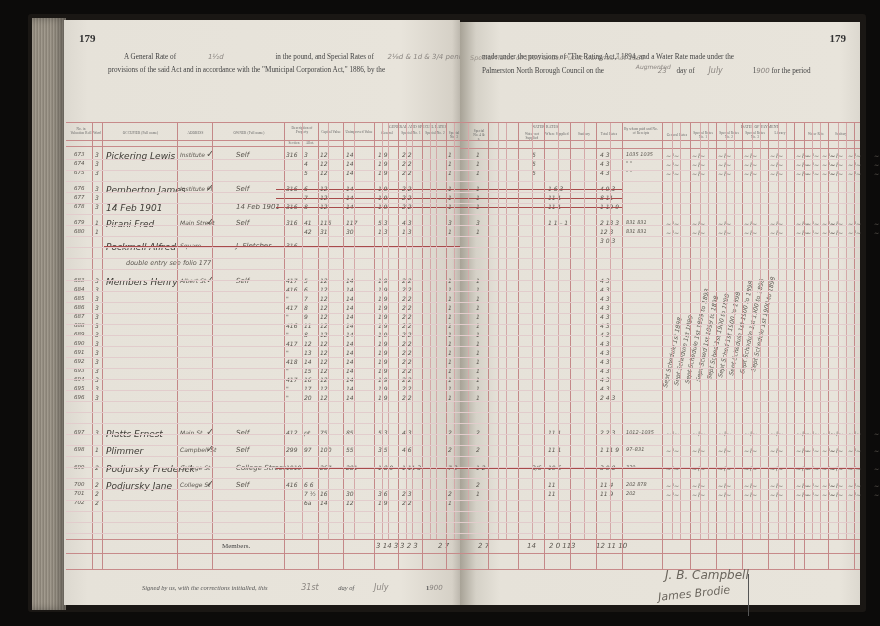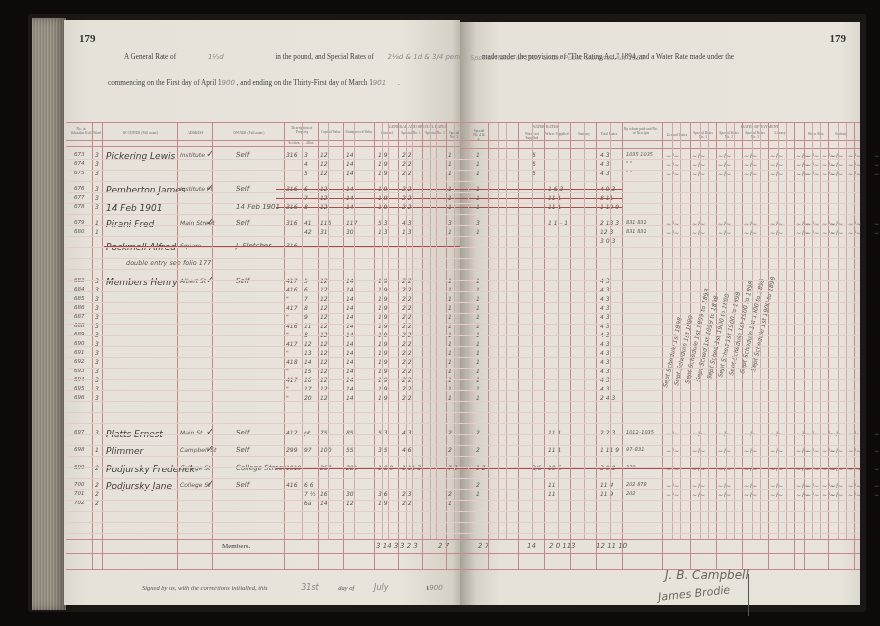--- a/index.html
+++ b/index.html
@@ -38,25 +38,21 @@
 <div class="page left">
   <div class="pnum" style="left:15px;top:12px;">179</div>
 
   <div class="preamble" style="left:60px;top:31px;">
     <span>A General Rate of</span>
     <span class="hw" style="margin:0 50px 0 30px;">1½d</span>
     <span>in the pound, and Special Rates of</span>
     <span class="hw" style="margin:0 2px 0 12px;">2⅛d &amp; 1d &amp; 3/4 penny</span>
     <span>in the pound,</span>
   </div>
-  <div class="preamble" style="left:44px;top:57px;">
-    <span>commencing on the First day of April 1</span><span class="hw">900</span>
-    <span>, and ending on the Thirty-First day of March 1</span><span class="hw">901</span>
-    <span style="margin-left:10px">.</span>
-  </div>
+  <div class="preamble" style="left:44px;top:44px;">provisions of the said  Act and  in  accordance  with  the  "Municipal  Corporation  Act,"  1886,  by  the</div>
 
   <div class="ledger" id="ledgerL" style="left:2px;top:102px;width:394px;height:446px;">
     <div class="hline" style="top:17px;background:#c78a8a;"></div>
     <div class="hline" style="top:23px;background:#c78a8a;"></div>
     <div class="hline" style="top:416px;background:#c78a8a;"></div>
     <div class="hline" style="top:430px;background:#c78a8a;"></div>
 
     <div class="hdr" style="left:4px;top:4px;width:22px;">No. in Valuation Roll</div>
     <div class="hdr" style="left:27px;top:8px;width:8px;">Ward</div>
     <div class="hdr" style="left:38px;top:8px;width:73px;">OCCUPIER (Full name)</div>
@@ -540,20 +536,28 @@
     <span class="hw" style="margin:0 36px 0 18px;font-size:8px;">July</span>
     <span style="font-style:normal;font-weight:bold;">1</span><span class="hw">900</span>
   </div>
 </div>
 
 <div class="page right">
   <div class="pnum" style="right:14px;top:10px;">179</div>
 
   <div class="hw" style="position:absolute;left:10px;top:32px;font-size:6.5px;color:#9a948c;">Special Rates of 1900 under Public Libraries Act 1869</div>
   <div class="preamble" style="left:22px;top:29px;">made  under  the  provisions  of  "The  Rating  Act,"  1894,  and  a  Water  Rate  made  under  the</div>
+  <div class="preamble" style="left:22px;top:42px;">
+    <span>Palmerston North  Borough Council on the</span>
+    <span class="hw" style="position:relative;margin:0 8px 0 52px;"><span style="position:absolute;top:-7px;left:-22px;font-size:6px;">Augmented</span><span>23</span></span>
+    <span>day of</span>
+    <span class="hw" style="margin:0 28px 0 12px;font-size:8px;">July</span>
+    <span>1</span><span class="hw">900</span>
+    <span>for the period</span>
+  </div>
 
   <div class="ledger" id="ledgerR" style="left:0px;top:100px;width:400px;height:446px;">
     <div class="hline" style="top:17px;background:#c78a8a;left:0;right:0;"></div>
     <div class="hline" style="top:25px;background:#c78a8a;"></div>
     <div class="hline" style="top:416px;background:#c78a8a;"></div>
     <div class="hline" style="top:430px;background:#c78a8a;"></div>
 
     <div class="hdr" style="left:12px;top:6px;width:14px;">Special No. 4 &amp; c.</div>
     <div class="hdr" style="left:60px;top:2px;width:50px;font-size:3.8px;">WATER RATES</div>
     <div class="hdr" style="left:60px;top:9px;width:24px;">Water not Supplied</div>

